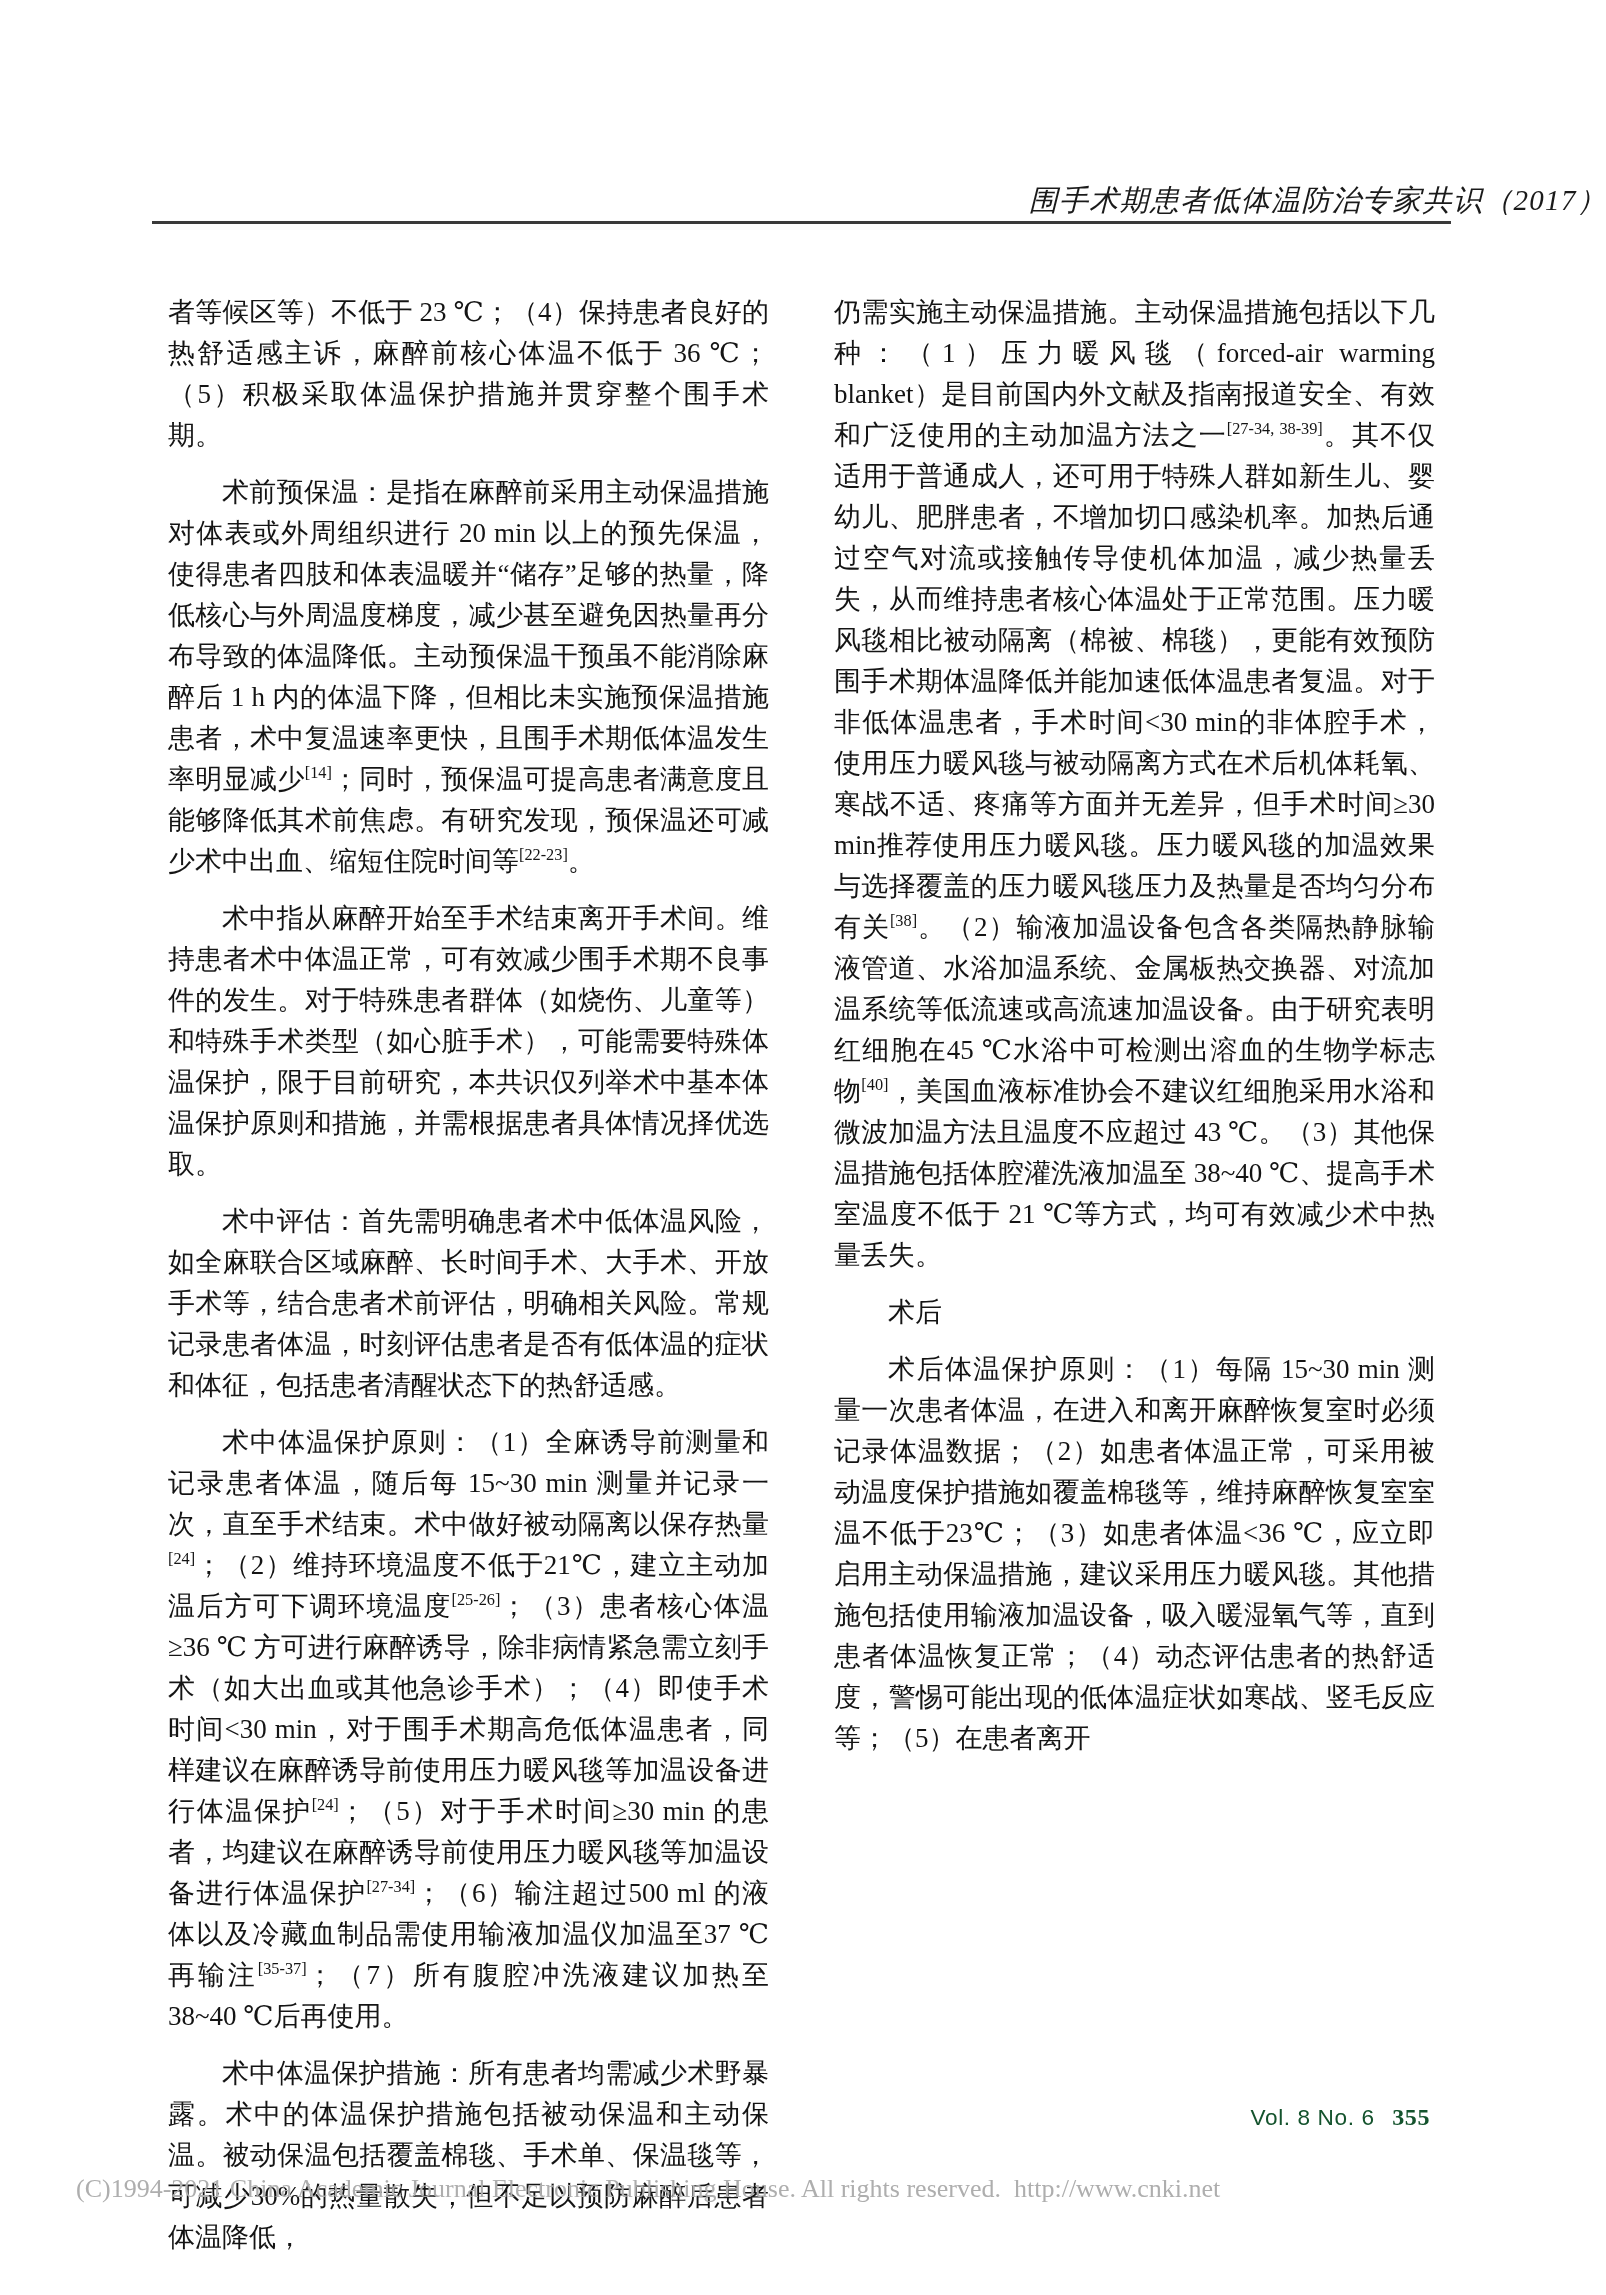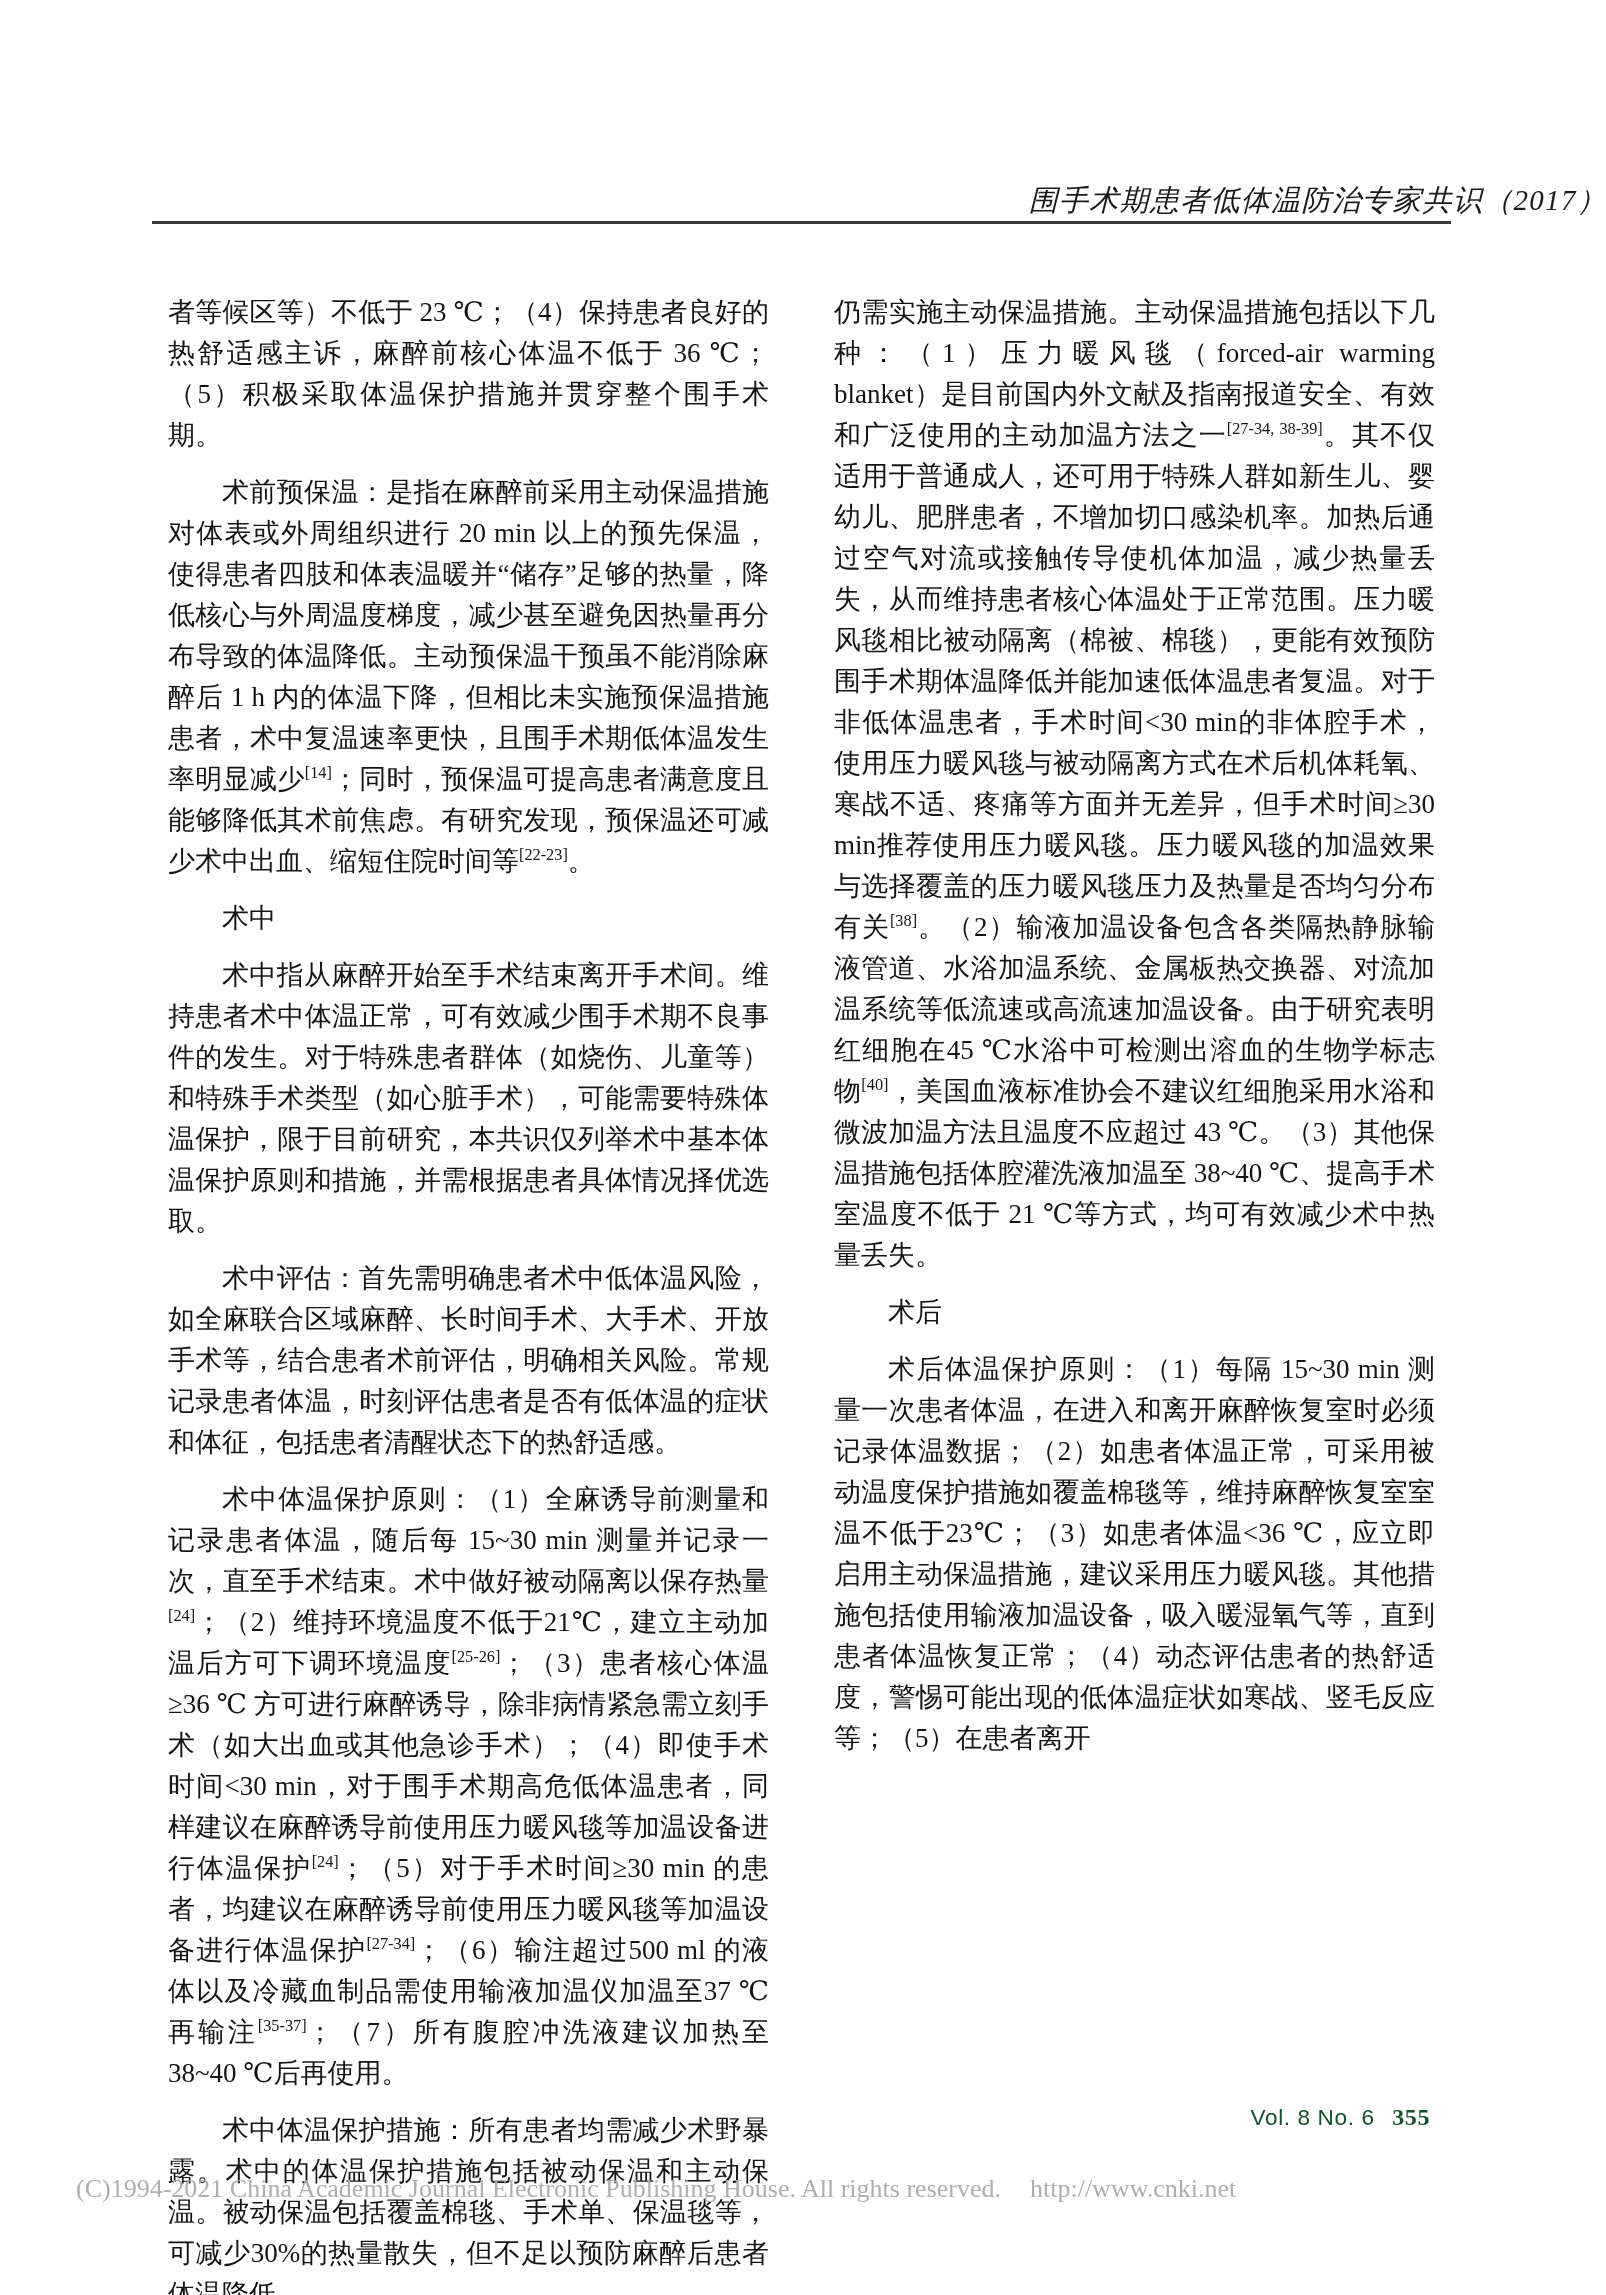--- a/index.html
+++ b/index.html
@@ -74,34 +74,33 @@
     margin-left: 17.6px;
   }
   .copyright {
     position: absolute;
     top: 2174px;
     left: 76px;
     font-size: 26px;
     color: #aeaeae;
     white-space: nowrap;
   }
-  .copyright .url { margin-left: 29px; }
+  .copyright .url { margin-left: 13px; }
 </style>
 </head>
 <body>
 
 <div class="running-head">围手术期患者低体温防治专家共识（2017）</div>
 
 <div class="head-rule"></div>
 
 <div class="columns">
   <div class="col" id="col-left">
       <p>者等候区等）不低于 23 ℃；（4）保持患者良好的热舒适感主诉，麻醉前核心体温不低于 36 ℃；（5）积极采取体温保护措施并贯穿整个围手术期。</p>
       <p class="indent">术前预保温：是指在麻醉前采用主动保温措施对体表或外周组织进行 20 min 以上的预先保温，使得患者四肢和体表温暖并“储存”足够的热量，降低核心与外周温度梯度，减少甚至避免因热量再分布导致的体温降低。主动预保温干预虽不能消除麻醉后 1 h 内的体温下降，但相比未实施预保温措施患者，术中复温速率更快，且围手术期低体温发生率明显减少<sup>[14]</sup>；同时，预保温可提高患者满意度且能够降低其术前焦虑。有研究发现，预保温还可减少术中出血、缩短住院时间等<sup>[22-23]</sup>。</p>
-      <p class="indent">术中</p>
       <p class="indent">术中指从麻醉开始至手术结束离开手术间。维持患者术中体温正常，可有效减少围手术期不良事件的发生。对于特殊患者群体（如烧伤、儿童等）和特殊手术类型（如心脏手术），可能需要特殊体温保护，限于目前研究，本共识仅列举术中基本体温保护原则和措施，并需根据患者具体情况择优选取。</p>
       <p class="indent">术中评估：首先需明确患者术中低体温风险，如全麻联合区域麻醉、长时间手术、大手术、开放手术等，结合患者术前评估，明确相关风险。常规记录患者体温，时刻评估患者是否有低体温的症状和体征，包括患者清醒状态下的热舒适感。</p>
       <p class="indent">术中体温保护原则：（1）全麻诱导前测量和记录患者体温，随后每 15~30 min 测量并记录一次，直至手术结束。术中做好被动隔离以保存热量<sup>[24]</sup>；（2）维持环境温度不低于21℃，建立主动加温后方可下调环境温度<sup>[25-26]</sup>；（3）患者核心体温≥36 ℃ 方可进行麻醉诱导，除非病情紧急需立刻手术（如大出血或其他急诊手术）；（4）即使手术时间&lt;30 min，对于围手术期高危低体温患者，同样建议在麻醉诱导前使用压力暖风毯等加温设备进行体温保护<sup>[24]</sup>；（5）对于手术时间≥30 min 的患者，均建议在麻醉诱导前使用压力暖风毯等加温设备进行体温保护<sup>[27-34]</sup>；（6）输注超过500 ml 的液体以及冷藏血制品需使用输液加温仪加温至37 ℃再输注<sup>[35-37]</sup>；（7）所有腹腔冲洗液建议加热至 38~40 ℃后再使用。</p>
       <p class="indent">术中体温保护措施：所有患者均需减少术野暴露。术中的体温保护措施包括被动保温和主动保温。被动保温包括覆盖棉毯、手术单、保温毯等，可减少30%的热量散失，但不足以预防麻醉后患者体温降低，</p>
     </div>
   <div class="col" id="col-right">
       <p>仍需实施主动保温措施。主动保温措施包括以下几种：（1）压力暖风毯（forced-air warming blanket）是目前国内外文献及指南报道安全、有效和广泛使用的主动加温方法之一<sup>[27-34, 38-39]</sup>。其不仅适用于普通成人，还可用于特殊人群如新生儿、婴幼儿、肥胖患者，不增加切口感染机率。加热后通过空气对流或接触传导使机体加温，减少热量丢失，从而维持患者核心体温处于正常范围。压力暖风毯相比被动隔离（棉被、棉毯），更能有效预防围手术期体温降低并能加速低体温患者复温。对于非低体温患者，手术时间&lt;30 min的非体腔手术，使用压力暖风毯与被动隔离方式在术后机体耗氧、寒战不适、疼痛等方面并无差异，但手术时间≥30 min推荐使用压力暖风毯。压力暖风毯的加温效果与选择覆盖的压力暖风毯压力及热量是否均匀分布有关<sup>[38]</sup>。（2）输液加温设备包含各类隔热静脉输液管道、水浴加温系统、金属板热交换器、对流加温系统等低流速或高流速加温设备。由于研究表明红细胞在45 ℃水浴中可检测出溶血的生物学标志物<sup>[40]</sup>，美国血液标准协会不建议红细胞采用水浴和微波加温方法且温度不应超过 43 ℃。（3）其他保温措施包括体腔灌洗液加温至 38~40 ℃、提高手术室温度不低于 21 ℃等方式，均可有效减少术中热量丢失。</p>
       <p class="indent">术后</p>
       <p class="indent">术后体温保护原则：（1）每隔 15~30 min 测量一次患者体温，在进入和离开麻醉恢复室时必须记录体温数据；（2）如患者体温正常，可采用被动温度保护措施如覆盖棉毯等，维持麻醉恢复室室温不低于23℃；（3）如患者体温&lt;36 ℃，应立即启用主动保温措施，建议采用压力暖风毯。其他措施包括使用输液加温设备，吸入暖湿氧气等，直到患者体温恢复正常；（4）动态评估患者的热舒适度，警惕可能出现的低体温症状如寒战、竖毛反应等；（5）在患者离开</p>
     </div>

